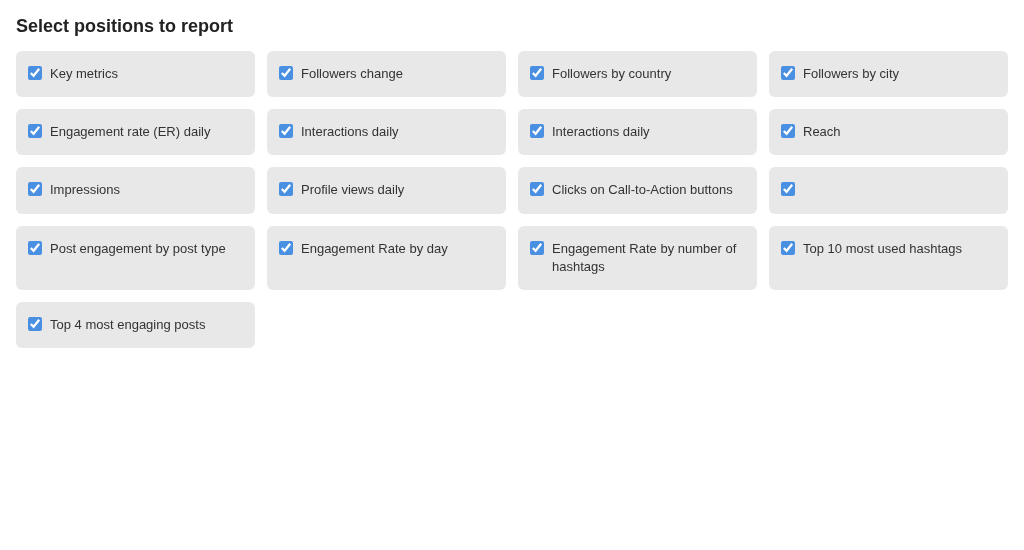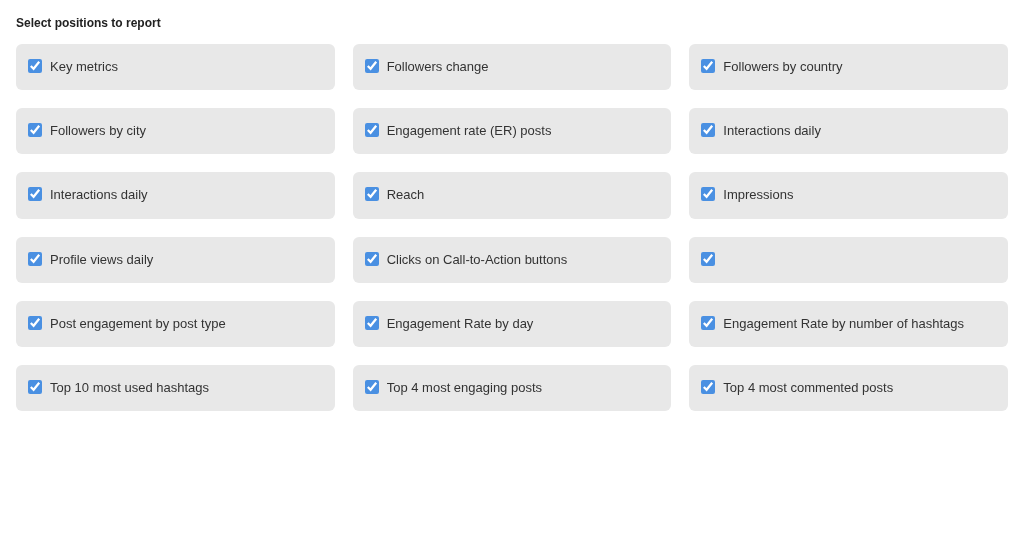--- a/index.html
+++ b/index.html
@@ -13,29 +13,29 @@
       background-color: #ffffff;
       color: #333333;
       font-size: 13px;
       padding: 16px;
       width: 1024px;
       min-height: 550px;
     }
 
     .page-title {
       font-weight: bold;
-      font-size: 12px;
+      font-size: 18px;
       margin-bottom: 14px;
       color: #222;
     }
 
     .grid {
       display: grid;
-      grid-template-columns: repeat(3, 1fr);
-      gap: 18px;
+      grid-template-columns: repeat(4, 1fr);
+      gap: 12px;
     }
 
     .checkbox-item {
       display: flex;
       align-items: flex-start;
       background-color: #e8e8e8;
       border-radius: 6px;
       padding: 14px 12px;
       cursor: pointer;
       gap: 8px;
@@ -73,21 +73,21 @@
     <div class="checkbox-item">
       <input type="checkbox" checked="" style="">
       <span class="checkbox-label">Followers by country</span>
     </div>
     <div class="checkbox-item">
       <input type="checkbox" checked="" style="">
       <span class="checkbox-label">Followers by city</span>
     </div>
     <div class="checkbox-item">
       <input type="checkbox" checked="" style="">
-      <span class="checkbox-label">Engagement rate (ER) posts</span>
+      <span class="checkbox-label">Engagement rate (ER) daily</span>
     </div>
     <div class="checkbox-item">
       <input type="checkbox" checked="" style="">
       <span class="checkbox-label">Interactions daily</span>
     </div>
     <div class="checkbox-item">
       <input type="checkbox" checked="" style="">
       <span class="checkbox-label">Interactions daily</span>
     </div>
     <div class="checkbox-item">
@@ -122,17 +122,13 @@
       <span class="checkbox-label">Engagement Rate by number of hashtags</span>
     </div>
     <div class="checkbox-item">
       <input type="checkbox" checked="" style="">
       <span class="checkbox-label">Top 10 most used hashtags</span>
     </div>
     <div class="checkbox-item">
       <input type="checkbox" checked="" style="">
       <span class="checkbox-label">Top 4 most engaging posts</span>
     </div>
-    <div class="checkbox-item">
-      <input type="checkbox" checked="" style="">
-      <span class="checkbox-label">Top 4 most commented posts</span>
-    </div>
   </div>
 
 </body></html>

